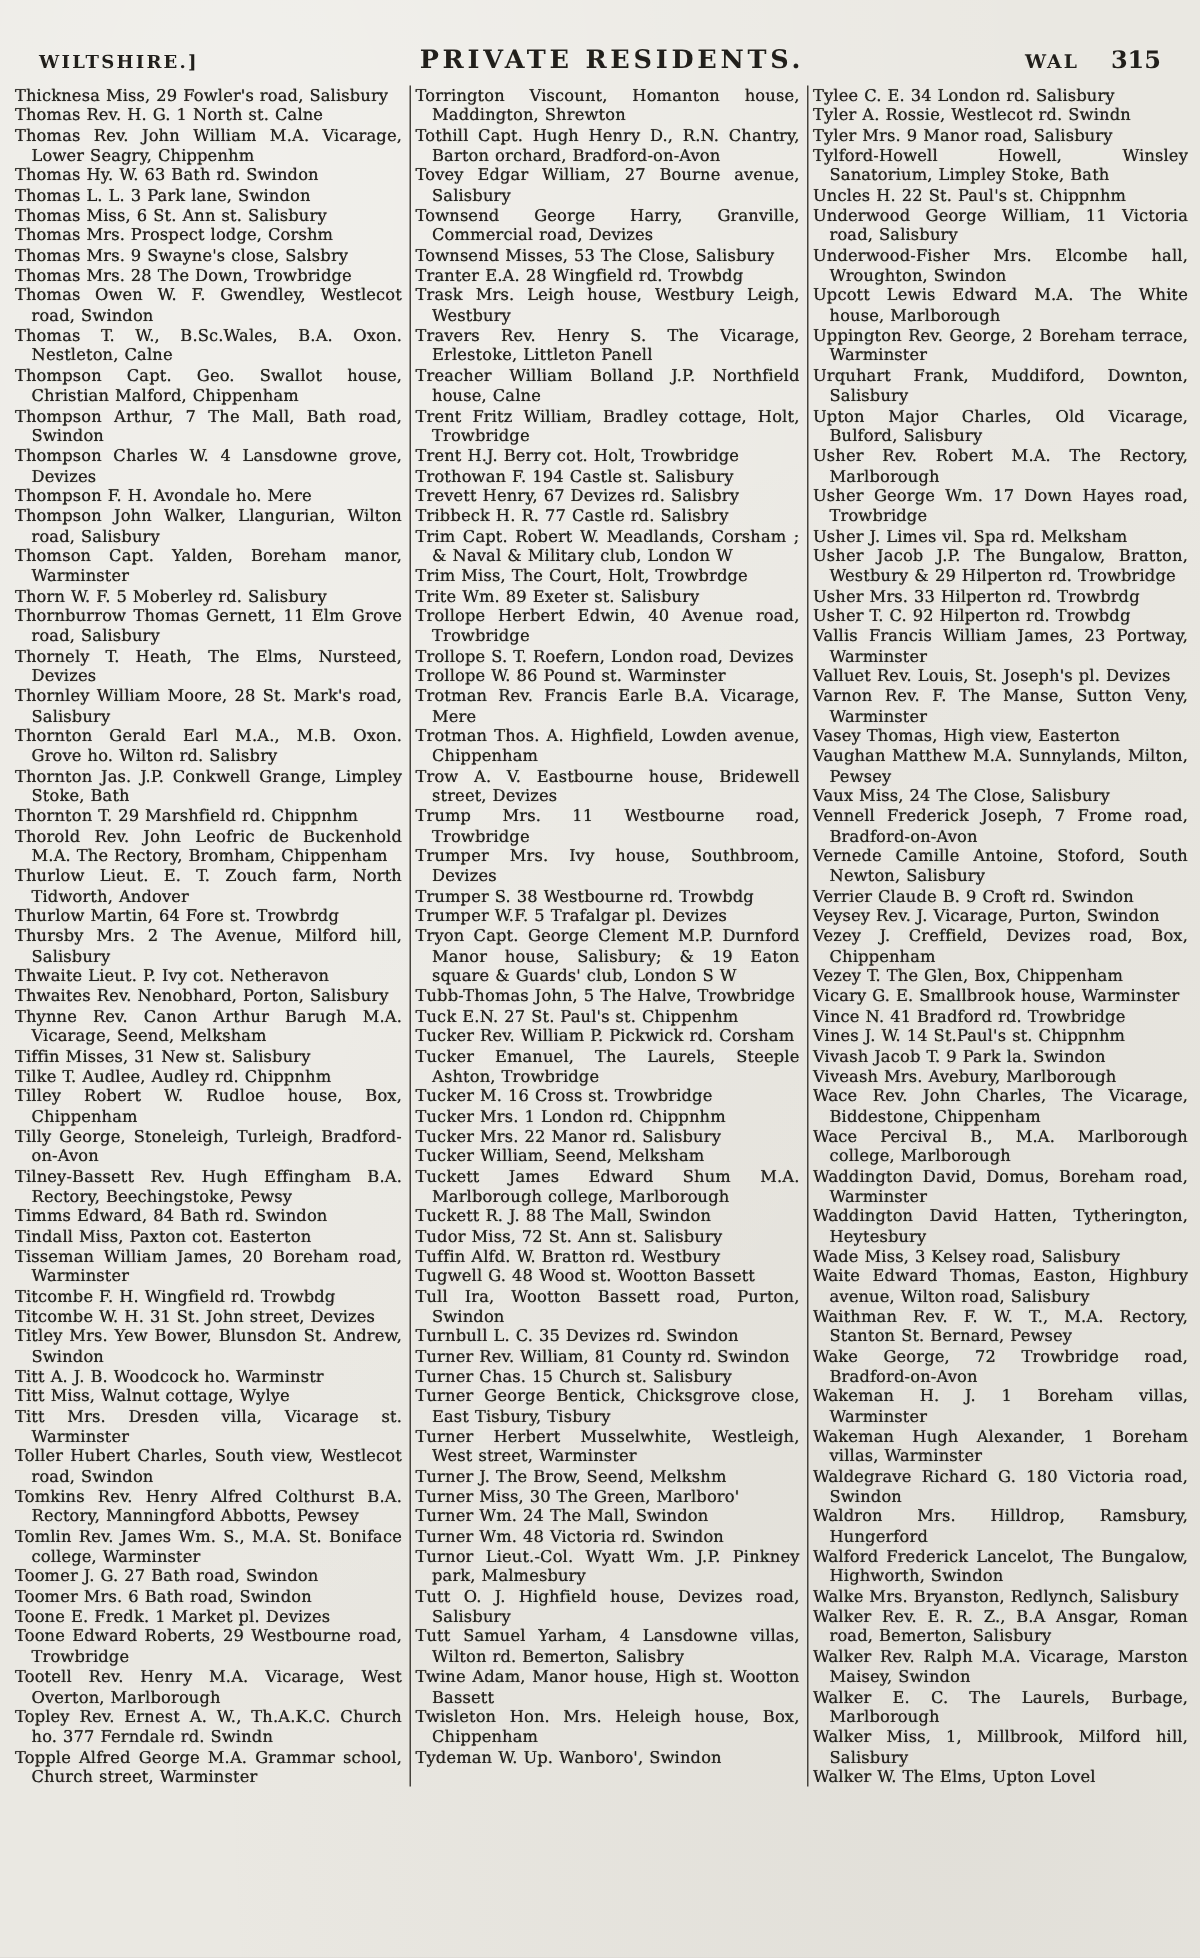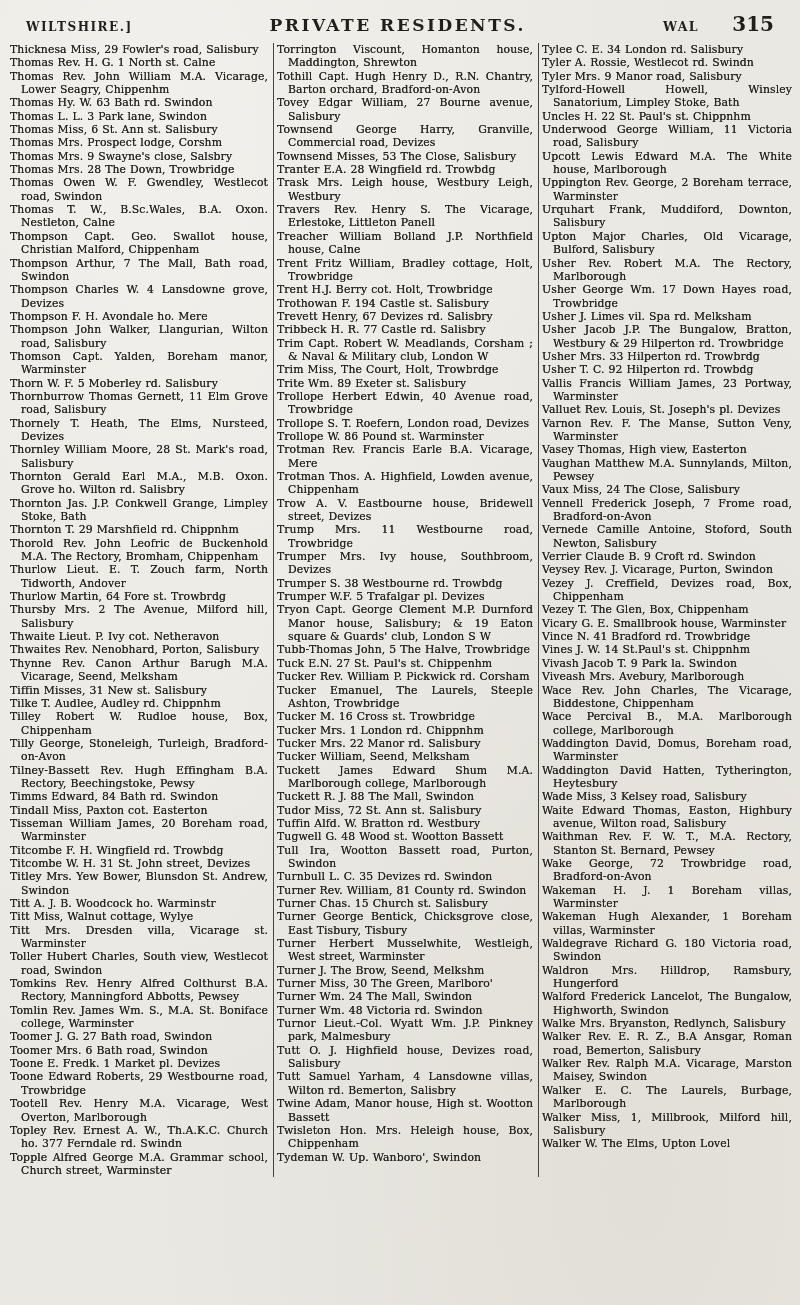--- a/index.html
+++ b/index.html
@@ -9,27 +9,27 @@
     background-image:
       radial-gradient(ellipse at 20% 10%, rgba(255,255,255,0.35), rgba(255,255,255,0) 60%),
       radial-gradient(ellipse at 80% 90%, rgba(120,115,100,0.08), rgba(120,115,100,0) 55%);
     color:#211f1b;
     font-family:"DejaVu Serif", serif;
     overflow:hidden;
     box-sizing:border-box;
   }
   .header {
     display:flex; align-items:baseline;
-    padding:12px 26px 3px 26px;
+    padding:30px 26px 3px 26px;
   }
   .county { font-size:12px; letter-spacing:1.5px; font-weight:bold; white-space:nowrap; }
   .title  { flex:1; text-align:center; font-size:17px; font-weight:bold; letter-spacing:2.5px; white-space:nowrap; }
   .corner { white-space:nowrap; }
   .section-label { font-size:12.5px; font-weight:bold; letter-spacing:1.5px; }
-  .page-number   { font-size:20px; font-weight:bold; margin-left:28px;text-align:center; }
+  .page-number   { font-size:16px; font-weight:bold; margin-left:16px;text-align:center; }
 
   .columns {
     display:grid;
     grid-template-columns: 266px 1px 264px 1px 258px;
     padding:4px 4px 0 7px;
   }
   .divider { background:#46433c; width:1px; margin:0; }
   .col { padding:0 5px 0 3px; box-sizing:border-box; }
   .entry {
     margin:0;
@@ -176,20 +176,21 @@
         <p class="entry">Tydeman W. Up. Wanboro', Swindon</p>
       </div>
     <div class="divider"></div>
     <div class="col">
         <p class="entry">Tylee C. E. 34 London rd. Salisbury</p>
         <p class="entry">Tyler A. Rossie, Westlecot rd. Swindn</p>
         <p class="entry">Tyler Mrs. 9 Manor road, Salisbury</p>
         <p class="entry">Tylford-Howell Howell, Winsley Sanatorium, Limpley Stoke, Bath</p>
         <p class="entry">Uncles H. 22 St. Paul's st. Chippnhm</p>
         <p class="entry">Underwood George William, 11 Victoria road, Salisbury</p>
+        <p class="entry">Underwood-Fisher Mrs. Elcombe hall, Wroughton, Swindon</p>
         <p class="entry">Upcott Lewis Edward M.A. The White house, Marlborough</p>
         <p class="entry">Uppington Rev. George, 2 Boreham terrace, Warminster</p>
         <p class="entry">Urquhart Frank, Muddiford, Downton, Salisbury</p>
         <p class="entry">Upton Major Charles, Old Vicarage, Bulford, Salisbury</p>
         <p class="entry">Usher Rev. Robert M.A. The Rectory, Marlborough</p>
         <p class="entry">Usher George Wm. 17 Down Hayes road, Trowbridge</p>
         <p class="entry">Usher J. Limes vil. Spa rd. Melksham</p>
         <p class="entry">Usher Jacob J.P. The Bungalow, Bratton, Westbury &amp; 29 Hilperton rd. Trowbridge</p>
         <p class="entry">Usher Mrs. 33 Hilperton rd. Trowbrdg</p>
         <p class="entry">Usher T. C. 92 Hilperton rd. Trowbdg</p>

